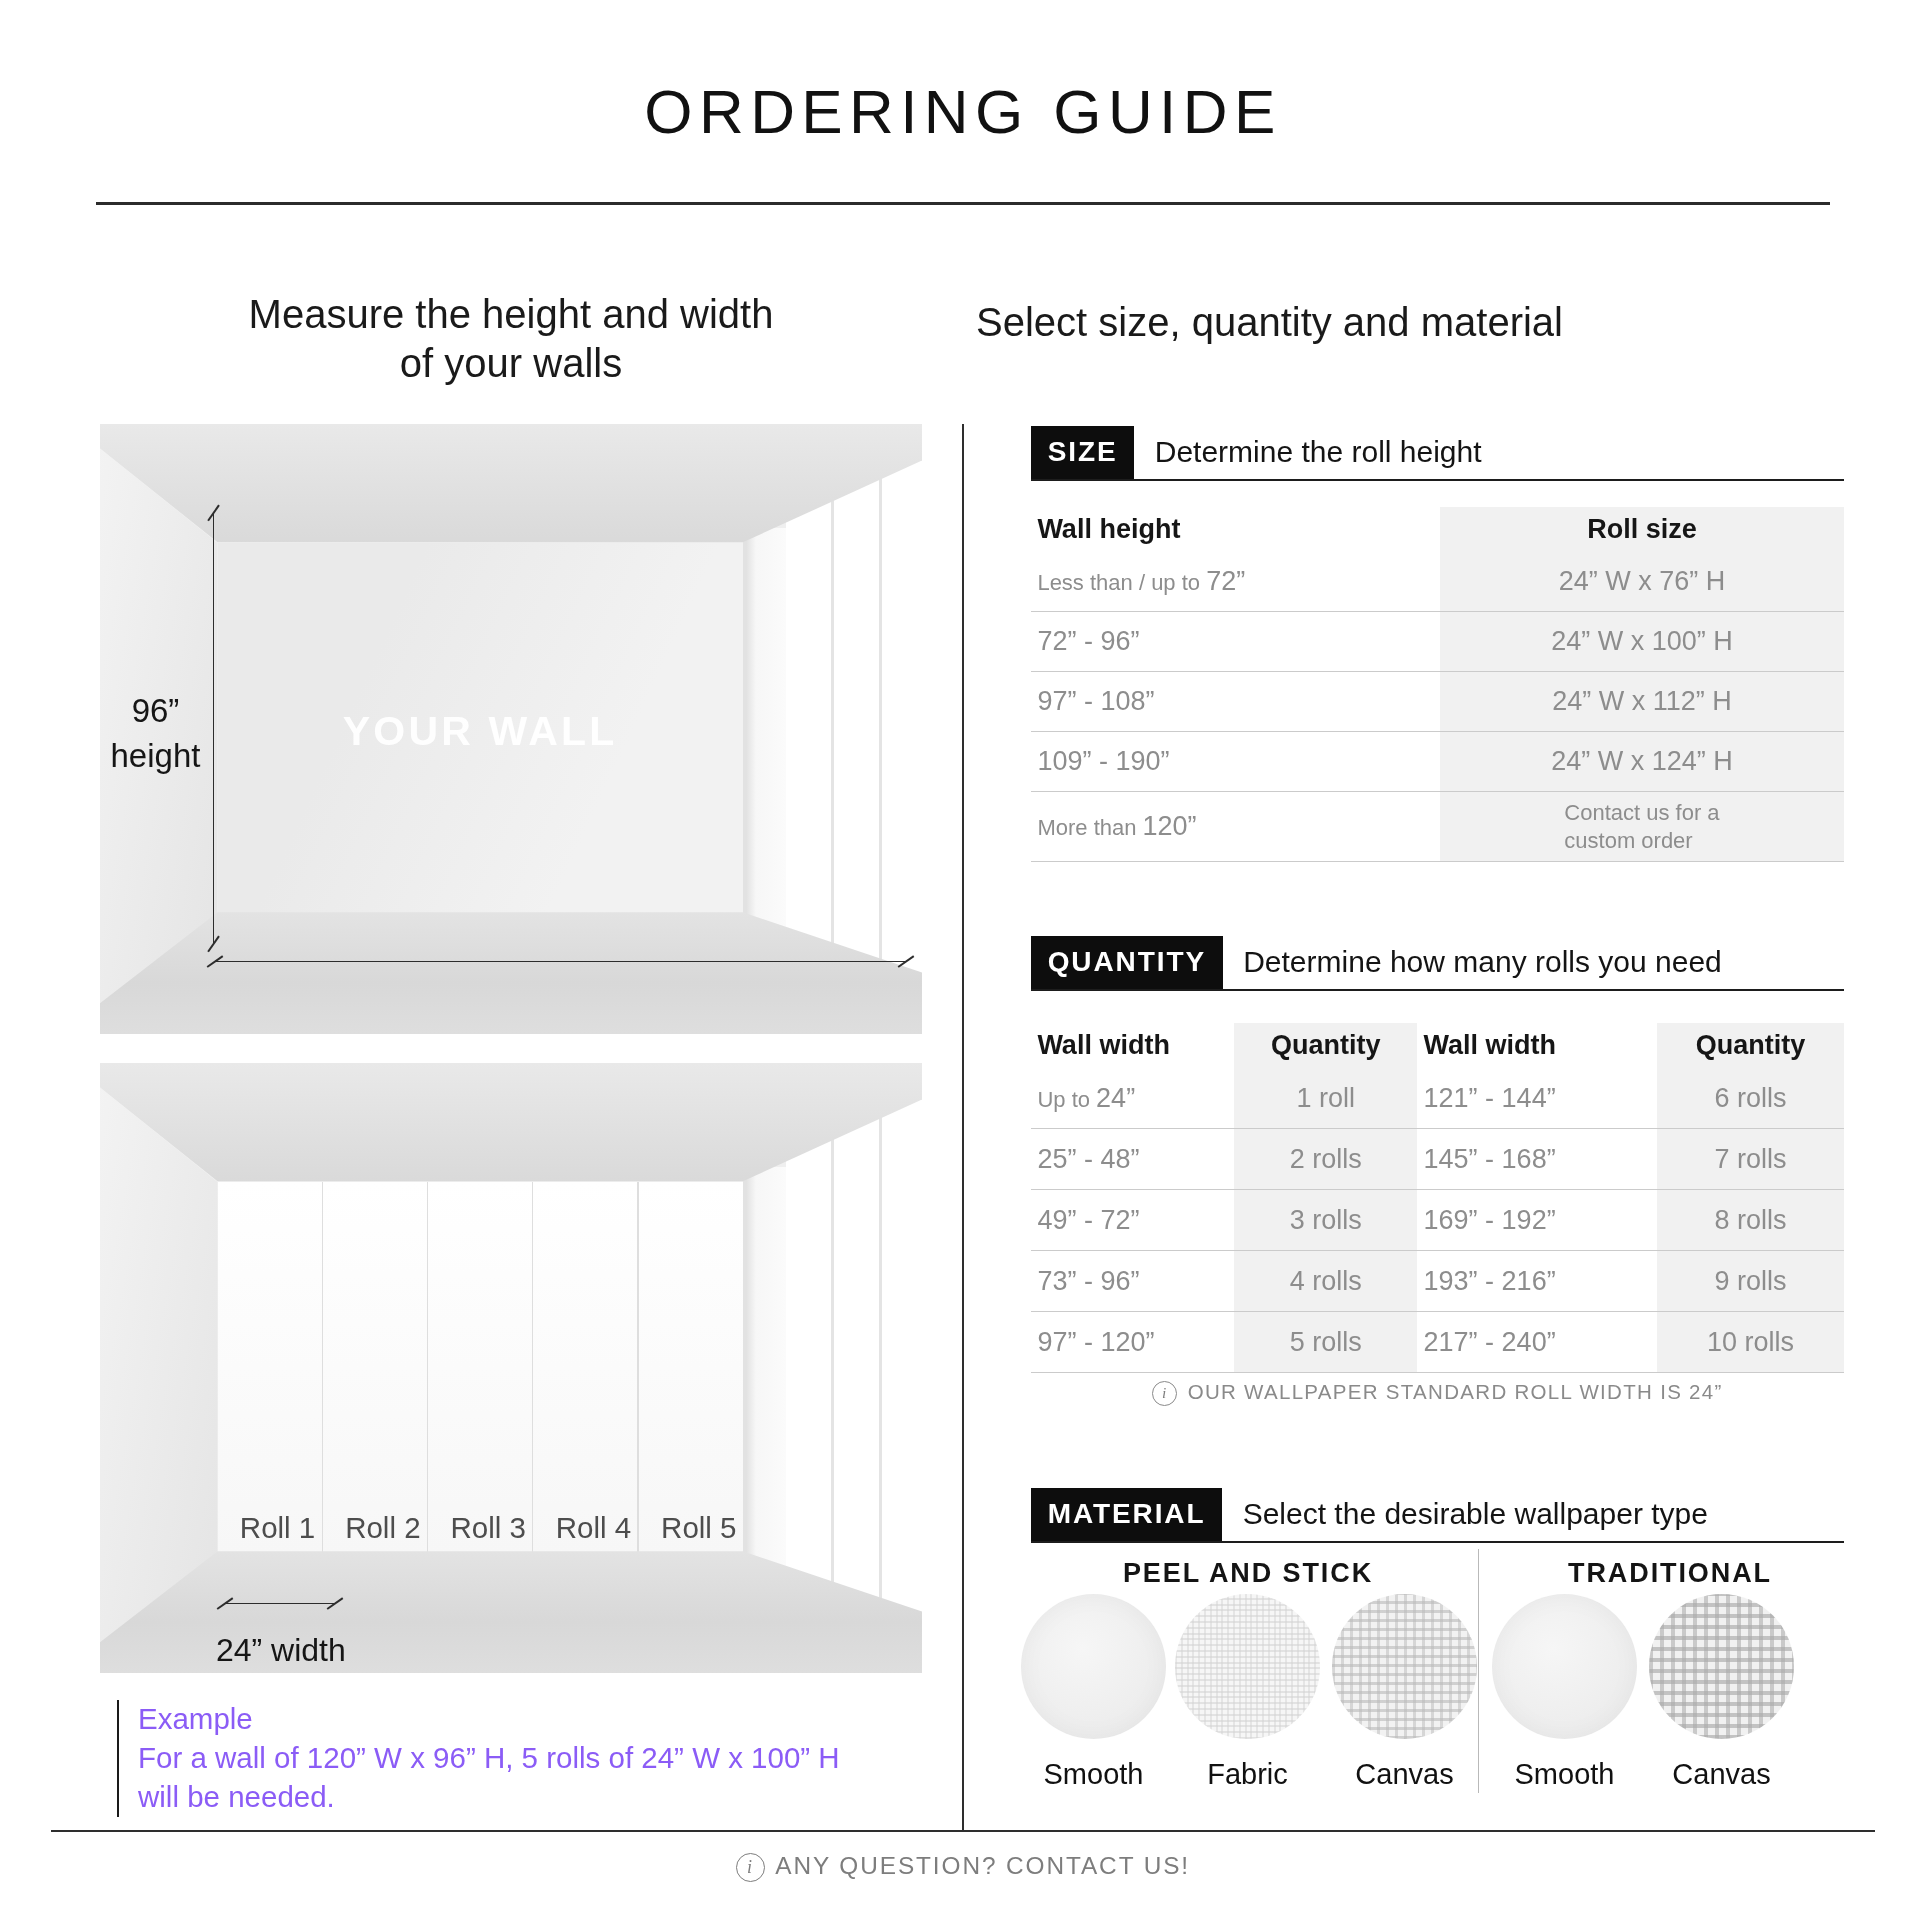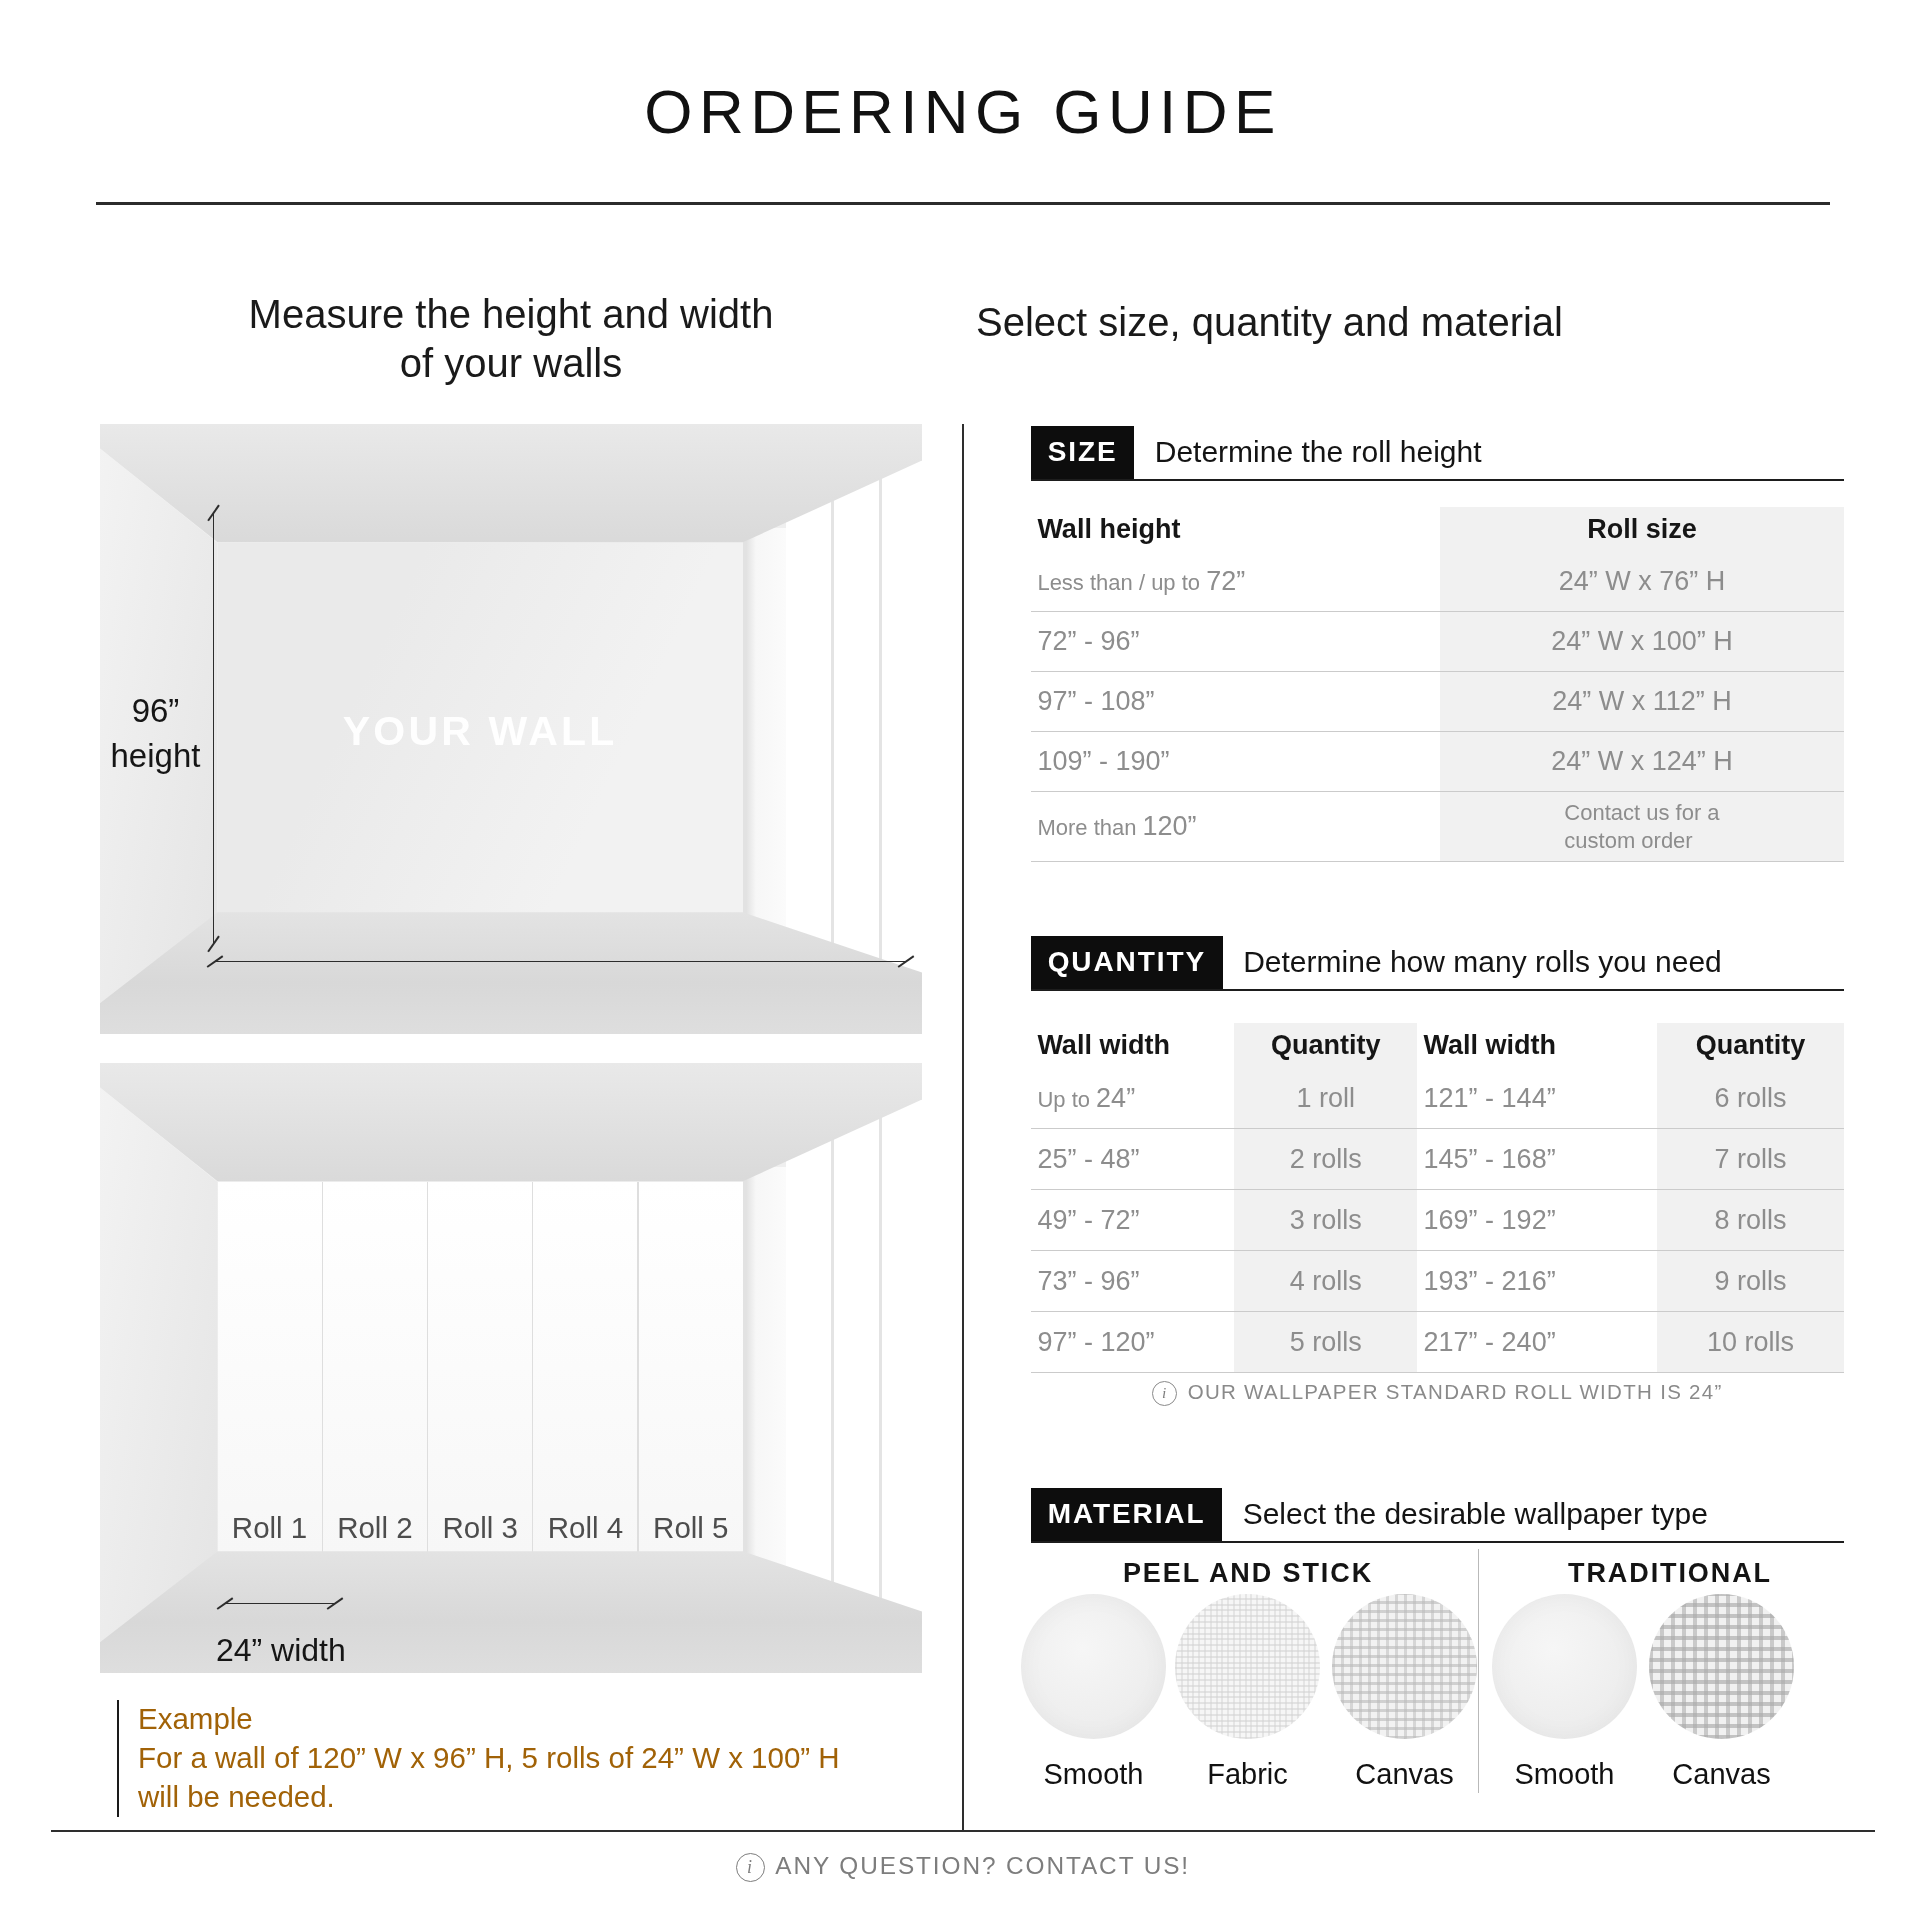--- a/index.html
+++ b/index.html
@@ -59,24 +59,24 @@
   .measure-h::before,.measure-h::after{content:"";position:absolute;top:-9px;width:1.9px;height:19px;
       background:#2d2d2d;transform:rotate(55deg);}
   .measure-h::before{left:-1.3px;} .measure-h::after{right:-1.3px;}
   .m-width{left:14%;top:88%;width:84%;}
   .m-roll{left:15.2%;top:88.5%;width:13.4%;}
 
   .panels{position:absolute;left:14.3%;top:19.5%;width:63.9%;height:61%;z-index:2;
           display:flex;background:#dedede;gap:1.3px;}
   .panel{position:relative;flex:1;background:linear-gradient(180deg,#ffffff,#f7f7f7);}
   .panel .roll-label{position:absolute;bottom:2.5%;left:0;width:100%;text-align:center;
-                     font-size:29.5px;color:#4d4d4d;}
+                     font-size:29.5px;color:#4d4d4d;padding-left:8px;}
 
   .example{position:absolute;left:117px;top:1700px;width:738px;border-left:2.6px solid #1a1a1a;
-           padding-left:19px;font-size:29.5px;line-height:1.32;color:#a16207;}
+           padding-left:19px;font-size:29.5px;line-height:1.32;color:#8b5cf6;}
 
   
   .right-headline{position:absolute;top:300px;left:976px;width:873px;
                   font-size:40px;color:#1a1a1a;}
 
   .section-head{position:absolute;left:1031px;width:813px;display:flex;align-items:stretch;
                 border-bottom:2.6px solid #1d1d1d;padding-bottom:0;}
   .badge{background:#0d0d0d;color:#fff;font-size:28px;font-weight:bold;letter-spacing:1.9px;
          padding:10.3px 16.7px;display:flex;align-items:center;}
   .section-title{font-size:30px;color:#141414;margin-left:20.5px;display:flex;align-items:center;}

